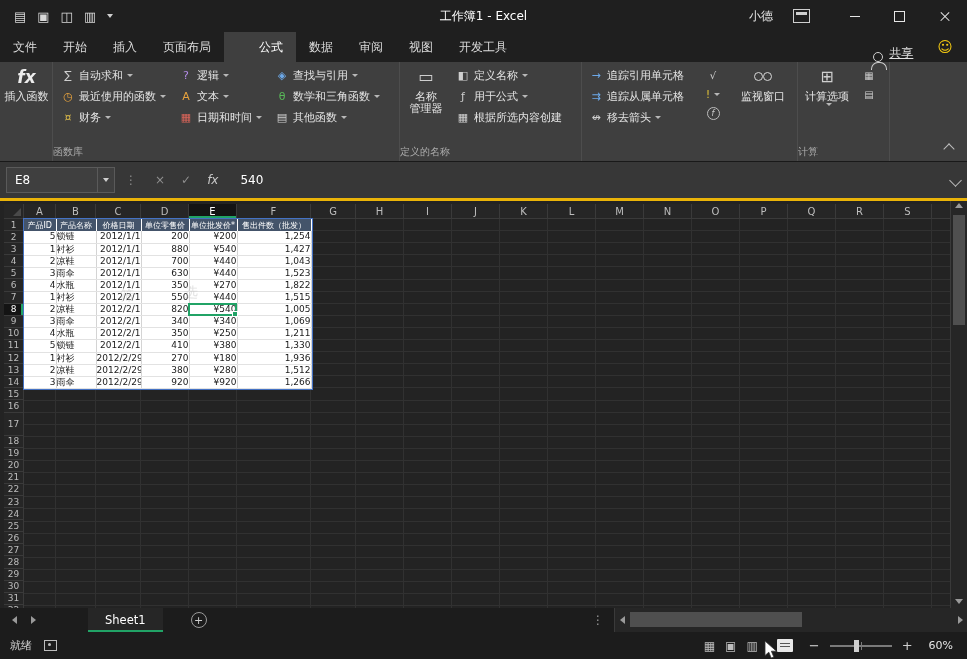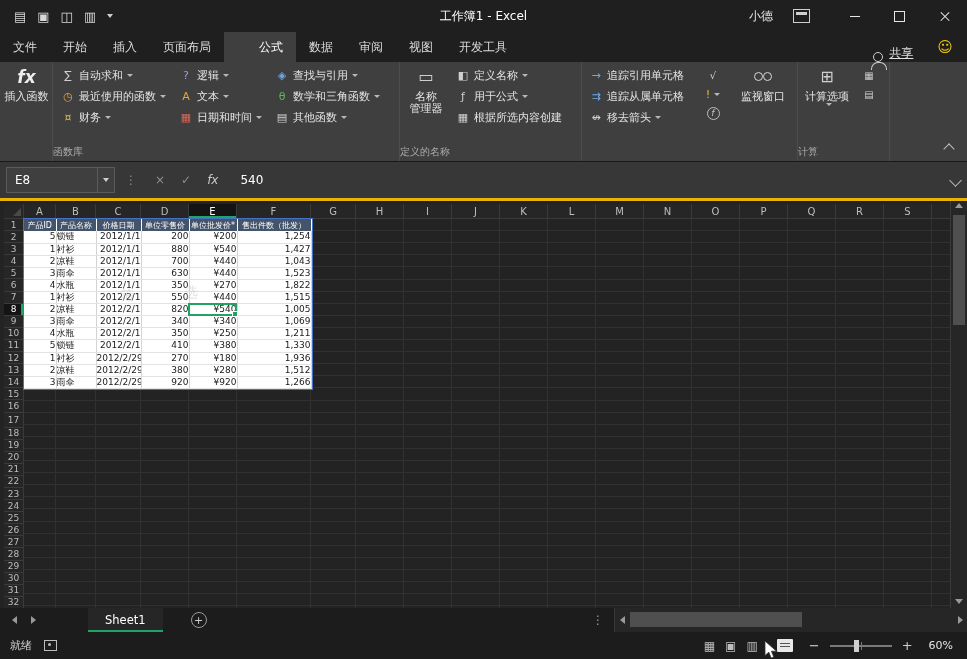--- a/index.html
+++ b/index.html
@@ -355,21 +355,21 @@
       <div class="rh" style="height: 12.1px;">7</div>
       <div class="rh sel" style="height: 12.1px;">8</div>
       <div class="rh" style="height: 12.1px;">9</div>
       <div class="rh" style="height: 12.1px;">10</div>
       <div class="rh" style="height: 12.1px;">11</div>
       <div class="rh" style="height: 12.1px;">12</div>
       <div class="rh" style="height: 12.1px;">13</div>
       <div class="rh" style="height: 12.1px;">14</div>
       <div class="rh" style="height: 12.1px;">15</div>
       <div class="rh" style="height: 12.1px;">16</div>
-      <div class="rh" style="height: 15px;">17</div>
+      <div class="rh" style="height: 23px;">17</div>
       <div class="rh" style="height: 12.1px;">18</div>
       <div class="rh" style="height: 12.1px;">19</div>
       <div class="rh" style="height: 12.1px;">20</div>
       <div class="rh" style="height: 12.1px;">21</div>
       <div class="rh" style="height: 12.1px;">22</div>
       <div class="rh" style="height: 12.1px;">23</div>
       <div class="rh" style="height: 12.1px;">24</div>
       <div class="rh" style="height: 12.1px;">25</div>
       <div class="rh" style="height: 12.1px;">26</div>
       <div class="rh" style="height: 12.1px;">27</div>

